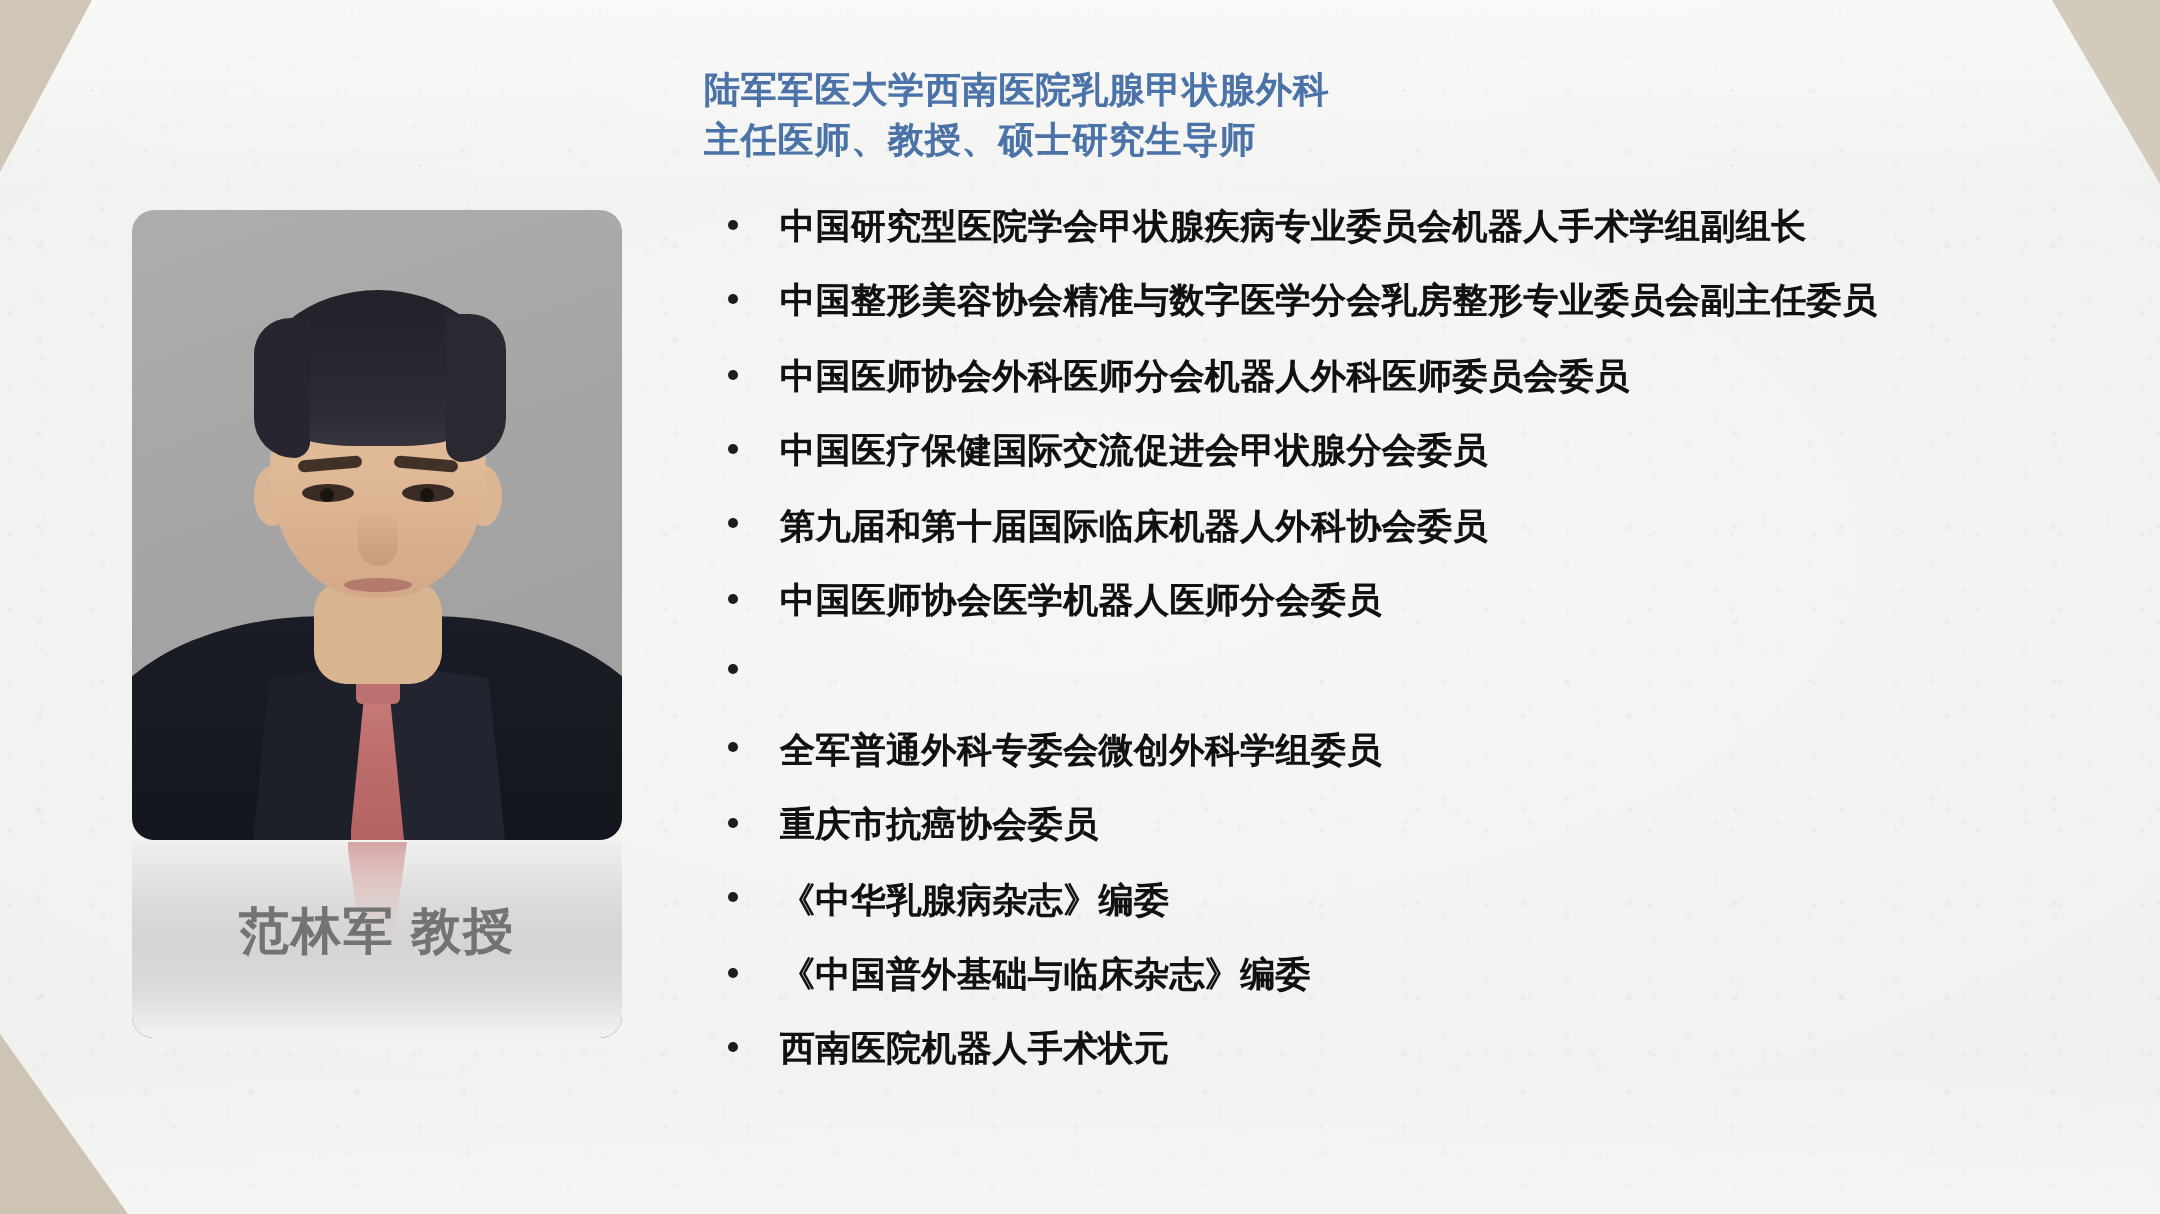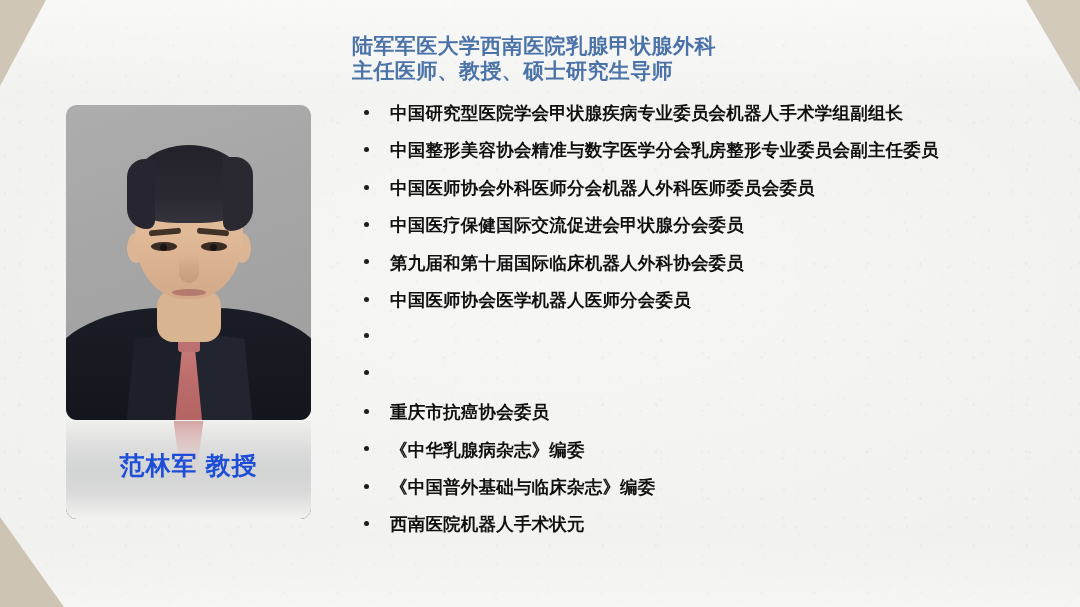--- a/index.html
+++ b/index.html
@@ -290,35 +290,35 @@
     background: linear-gradient(to bottom, rgba(242,242,240,0.28) 0%, rgba(242,242,240,0.62) 50%, rgba(242,242,240,0.94) 88%, #f2f2f0 100%);
   }
   #name-caption {
     position: absolute;
     left: 0;
     right: 0;
     top: 28px;
     text-align: center;
     font-size: 25px;
     font-weight: bold;
-    color: #1d4ed8;
+    color: #737373;
     letter-spacing: 1px;
     white-space: nowrap;
   }
 
   
   #content {
     position: absolute;
     left: 352px;
     top: 33px;
     width: 700px;
   }
   .heading {
     color: #4b73a8;
-    font-size: 21px;
+    font-size: 18px;
     font-weight: bold;
     letter-spacing: 0.4px;
     line-height: 25px;
     white-space: nowrap;
   }
   #heading-line2 { margin-bottom: 18px; }
 
   #bullet-list {
     list-style: none;
     margin: 12px;
@@ -426,20 +426,21 @@
       </li>
       <li class="bullet-item">
         <span class="bullet-dot"></span>
         <span class="bullet-text">中国医师协会医学机器人医师分会委员</span>
       </li>
       <li class="bullet-item">
         <span class="bullet-dot"></span>
       </li>
       <li class="bullet-item">
         <span class="bullet-dot"></span>
+        <span class="bullet-text">全军普通外科专委会微创外科学组委员</span>
       </li>
       <li class="bullet-item">
         <span class="bullet-dot"></span>
         <span class="bullet-text">重庆市抗癌协会委员</span>
       </li>
       <li class="bullet-item">
         <span class="bullet-dot"></span>
         <span class="bullet-text">《中华乳腺病杂志》编委</span>
       </li>
       <li class="bullet-item">

